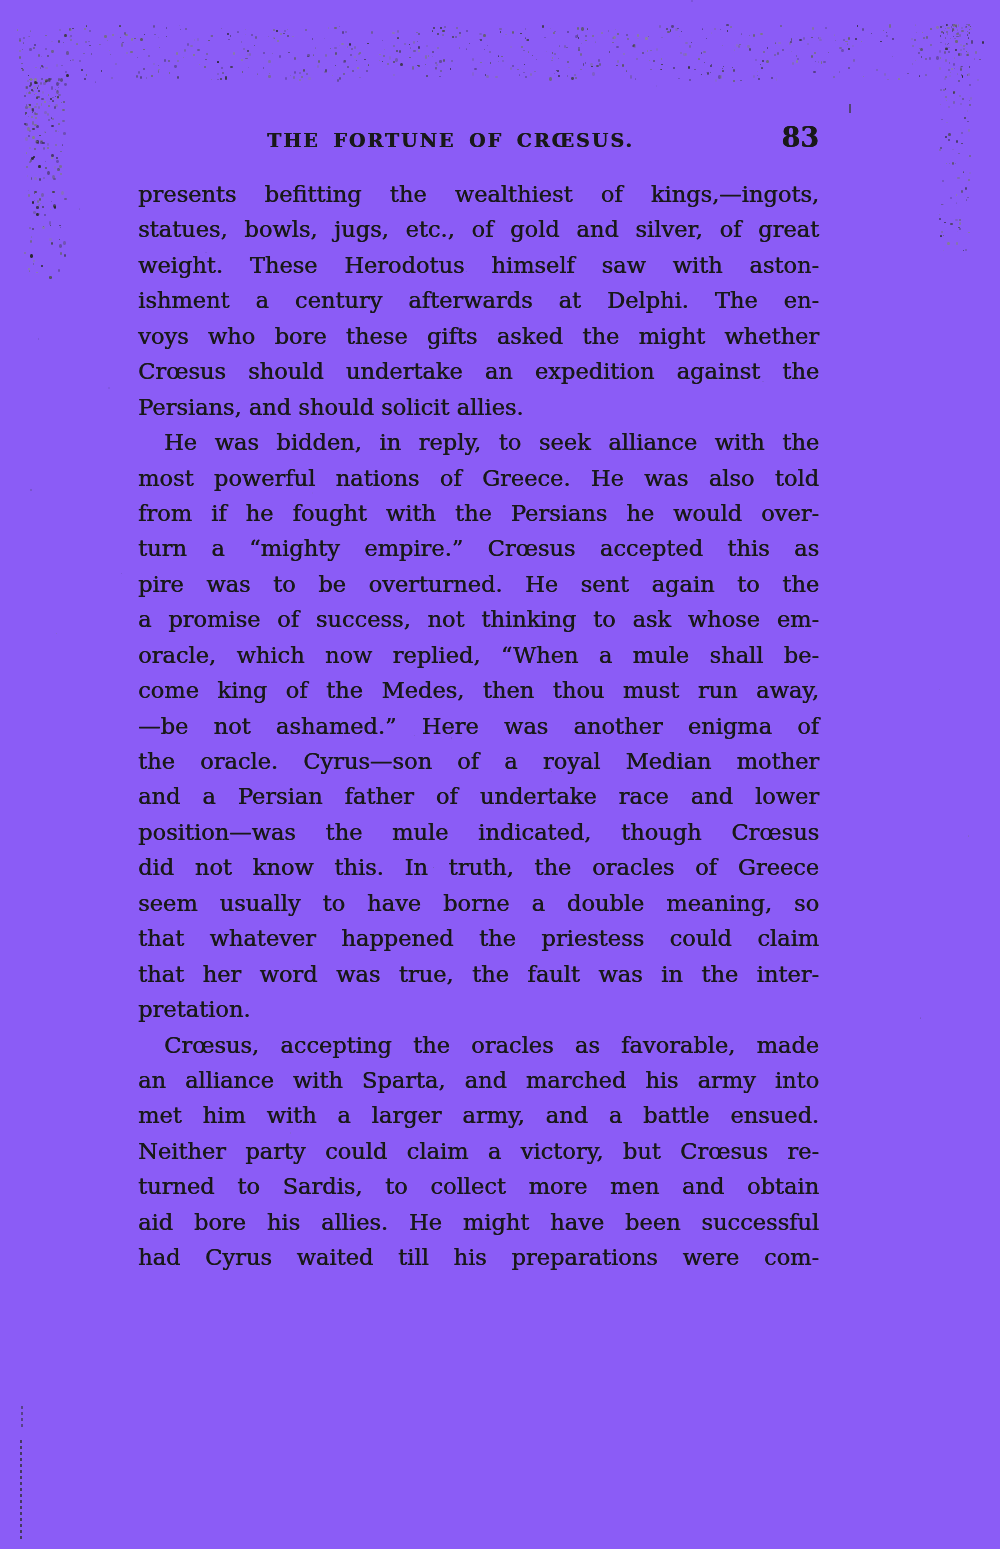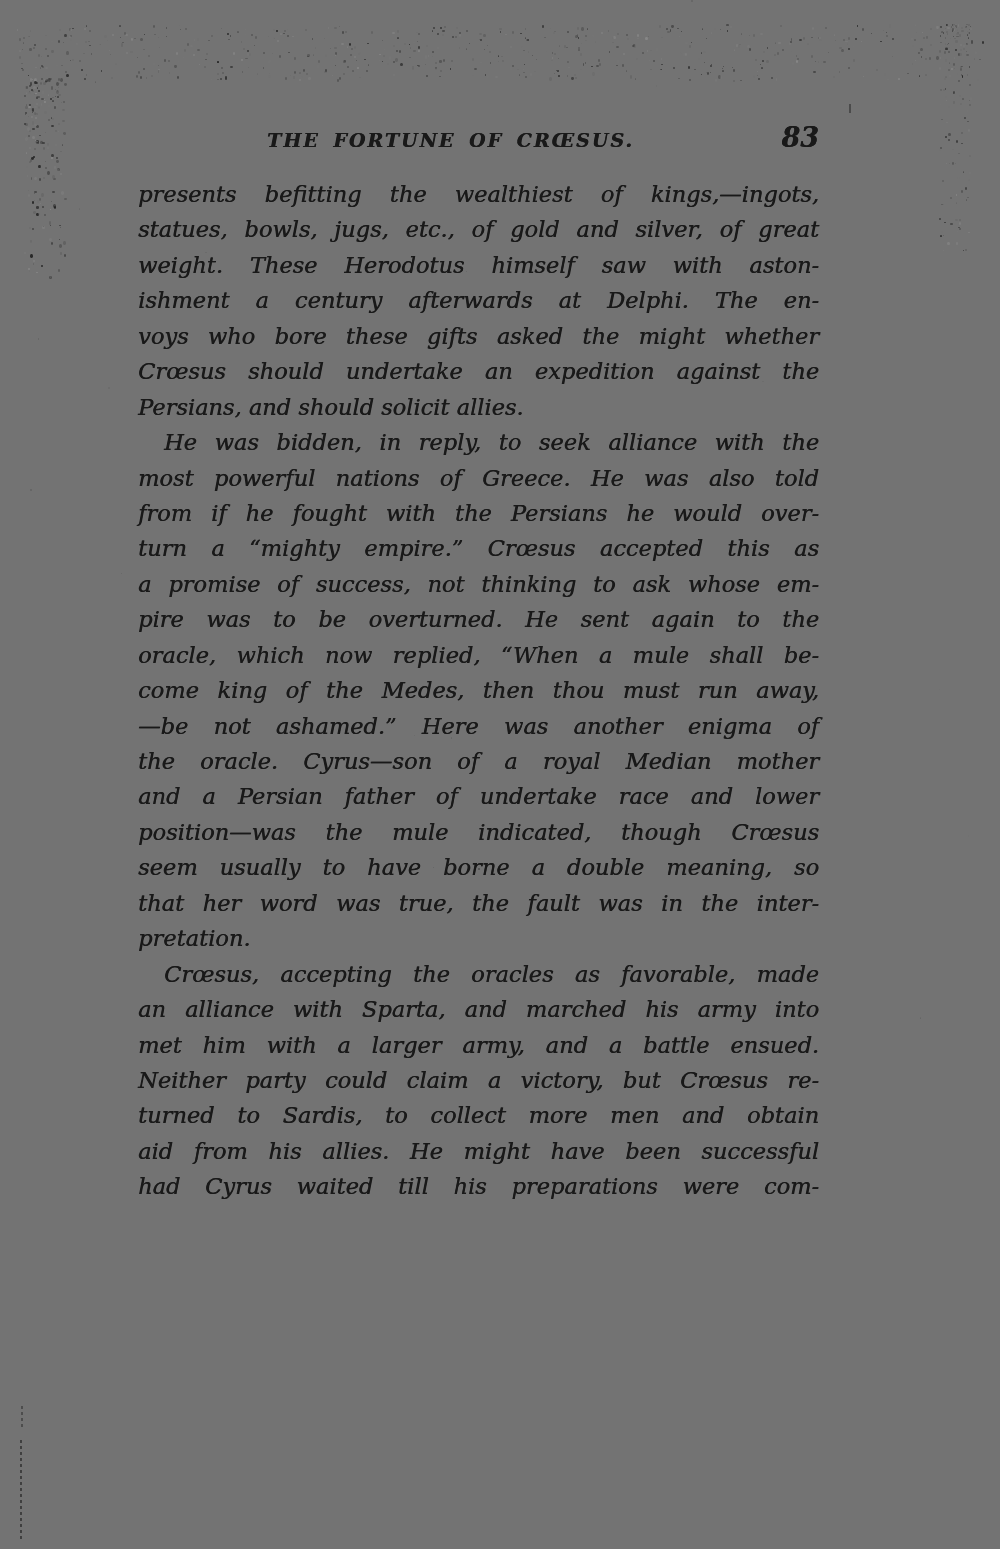--- a/index.html
+++ b/index.html
@@ -5,24 +5,23 @@
   html, body {
     margin: 0;
     padding: 0;
     background: #ffffff;
     font-family: "DejaVu Serif", serif;
   }
   .page {
     position: relative;
     width: 1000px;
     height: 1549px;
-    background: #737373;
+    background: #8b5cf6;
     overflow: hidden;
     color: #191919;
-    font-style: italic;
   }
   
   .noise {
     position: absolute;
     pointer-events: none;
   }
   .noise-top   { left: 16px;  top: 24px;   width: 968px; height: 56px;  }
   .noise-left  { left: 24px;  top: 78px;   width: 40px;  height: 200px; }
   .noise-right { left: 938px; top: 24px;   width: 32px;  height: 230px; }
   .noise-page  { left: 0;     top: 0;      width: 1000px;height: 1549px;}
@@ -1132,36 +1131,38 @@
         <div class="line">ishment a century afterwards at Delphi. The en-</div>
         <div class="line">voys who bore these gifts asked the might whether</div>
         <div class="line">Crœsus should undertake an expedition against the</div>
         <div class="line no-just">Persians, and should solicit allies.</div>
       </div>
       <div class="paragraph">
         <div class="line indent">He was bidden, in reply, to seek alliance with the</div>
         <div class="line">most powerful nations of Greece. He was also told</div>
         <div class="line">from if he fought with the Persians he would over-</div>
         <div class="line">turn a “mighty empire.” Crœsus accepted this as</div>
+        <div class="line">pire was to be overturned. He sent again to the</div>
         <div class="line">a promise of success, not thinking to ask whose em-</div>
-        <div class="line">pire was to be overturned. He sent again to the</div>
         <div class="line">oracle, which now replied, “When a mule shall be-</div>
         <div class="line">come king of the Medes, then thou must run away,</div>
         <div class="line">—be not ashamed.” Here was another enigma of</div>
         <div class="line">the oracle. Cyrus—son of a royal Median mother</div>
         <div class="line">and a Persian father of undertake race and lower</div>
         <div class="line">position—was the mule indicated, though Crœsus</div>
+        <div class="line">did not know this. In truth, the oracles of Greece</div>
         <div class="line">seem usually to have borne a double meaning, so</div>
+        <div class="line">that whatever happened the priestess could claim</div>
         <div class="line">that her word was true, the fault was in the inter-</div>
         <div class="line no-just">pretation.</div>
       </div>
       <div class="paragraph">
         <div class="line indent">Crœsus, accepting the oracles as favorable, made</div>
         <div class="line">an alliance with Sparta, and marched his army into</div>
         <div class="line">met him with a larger army, and a battle ensued.</div>
         <div class="line">Neither party could claim a victory, but Crœsus re-</div>
         <div class="line">turned to Sardis, to collect more men and obtain</div>
-        <div class="line">aid from his allies. He might have been successful</div>
+        <div class="line">aid bore his allies. He might have been successful</div>
         <div class="line">had Cyrus waited till his preparations were com-</div>
       </div>
     </div>
 
 </div>
 
 </body></html>

